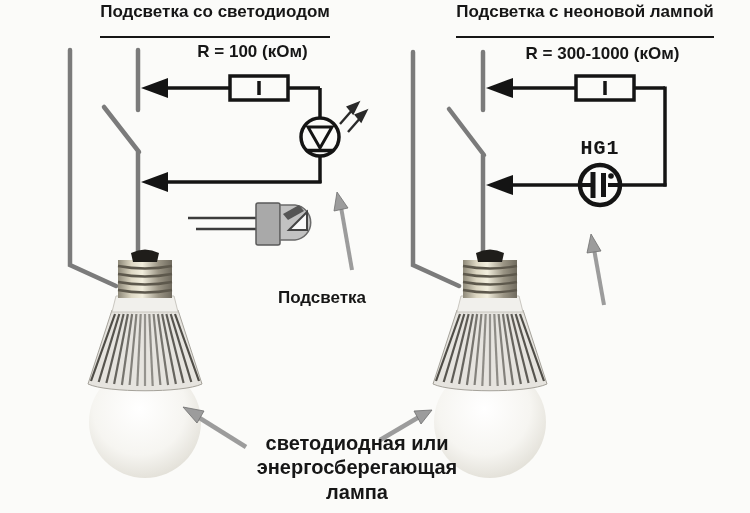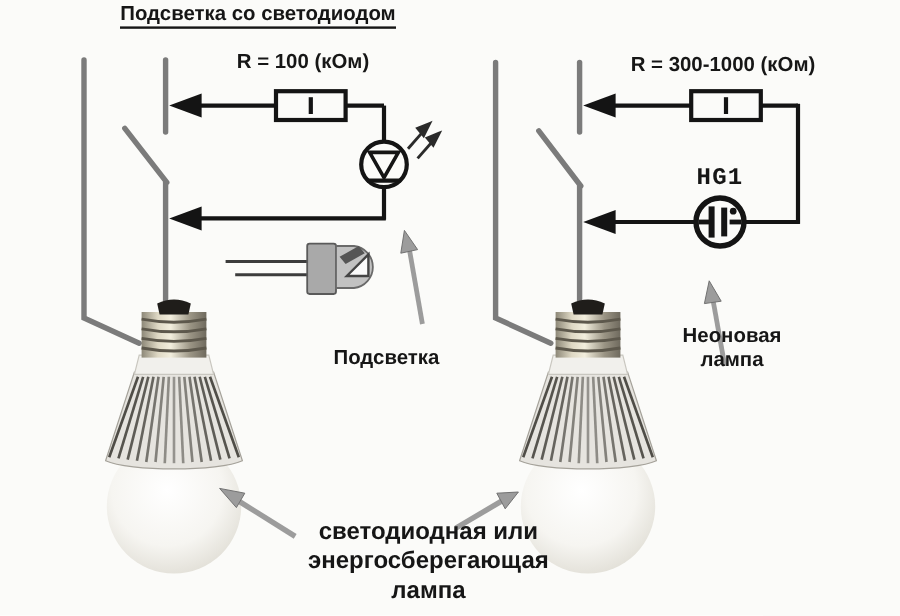--- a/index.html
+++ b/index.html
@@ -15,21 +15,21 @@
     position:absolute;
     color:#161616;
     font-weight:700;
     text-align:center;
     line-height:1.2;
   }
   .title{font-size:17px;}
   .title span{
     display:inline-block;
     border-bottom:2px solid #161616;
-    padding-bottom:0;
+    padding-bottom:14px;
   }
   .rlabel{font-size:17px;}
   .hg1{font-size:20px;letter-spacing:1px;font-family:Liberation Mono, monospace;}
   .complabel{font-size:17px;}
   .bottomlabel{font-size:20px;line-height:1.22;}
 </style>
 </head>
 <body>
 
 <div class="page">
@@ -189,26 +189,28 @@
     <g>
       <line x1="380" y1="440" x2="419" y2="417" stroke="#9c9c9c" stroke-width="4.5"></line>
       <polygon points="432,410 414,411 421,424" fill="#9c9c9c" stroke="#6e6e6e" stroke-width="0.8"></polygon>
     </g>
   </svg>
 
   <div class="lbl title" style="left:60px;top:2px;width:310px;">
     <span>Подсветка со светодиодом</span>
   </div>
 
+  <div class="lbl title" style="left:425px;top:2px;width:320px;">
+    <span>Подсветка с неоновой лампой</span>
+  </div>
 
   <div class="lbl rlabel" style="left:185px;top:42px;width:135px;">R = 100 (кОм)</div>
 
   <div class="lbl rlabel" style="left:515px;top:44px;width:175px;">R = 300-1000 (кОм)</div>
 
   <div class="lbl hg1" style="left:565px;top:137px;width:70px;">HG1</div>
 
   <div class="lbl complabel" style="left:267px;top:288px;width:110px;">Подсветка</div>
 
-  <div class="lbl complabel" style="left:555px;top:270px;width:110px;">Неоновая лампа</div>
 
   <div class="lbl bottomlabel" style="left:240px;top:431px;width:234px;">светодиодная или энергосберегающая лампа</div>
 
 </div>
 
 </body></html>

